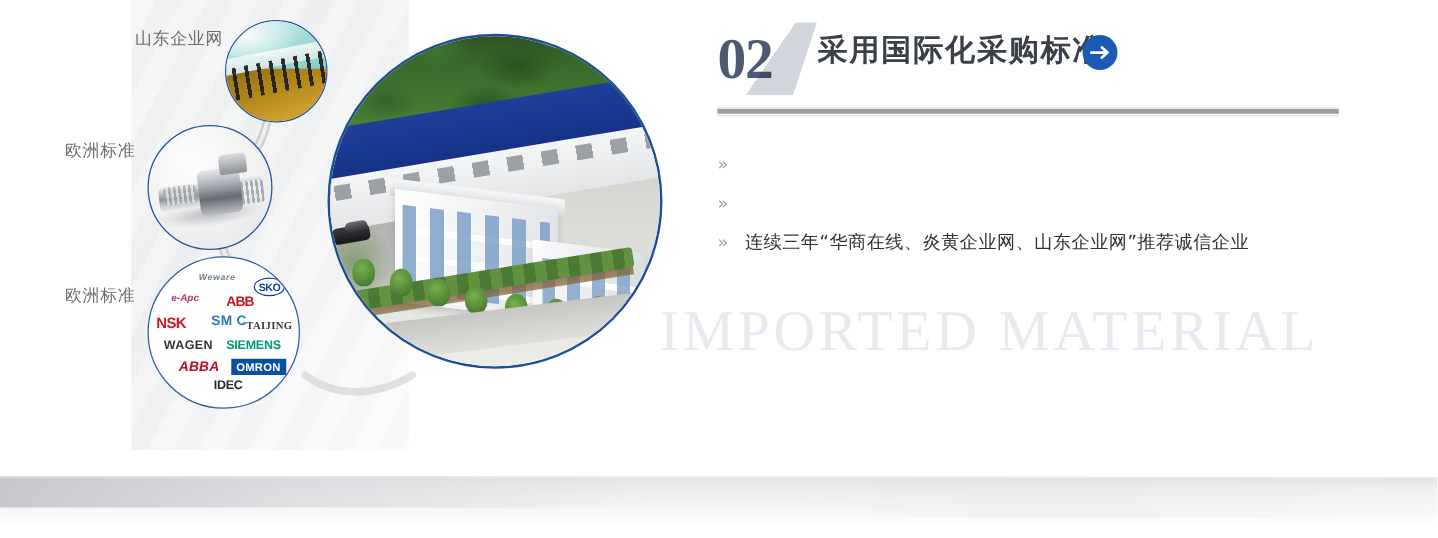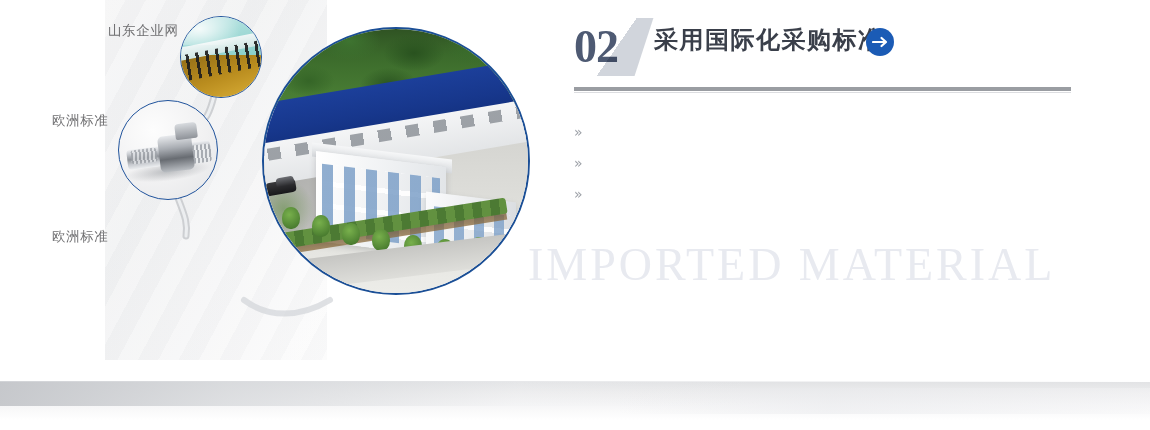--- a/index.html
+++ b/index.html
@@ -257,20 +257,38 @@
 
   <div class="bubble ring b-screw">
     <div class="screw-shadow"></div>
     <div class="screw-shaft"></div>
     <div class="screw-thread2"></div>
     <div class="screw-thread"></div>
     <div class="screw-nut"></div>
     <div class="screw-cap"></div>
   </div>
 
+  <div class="bubble ring-thin b-logos">
+    <div class="logo-wrap">
+      <div class="lg lg-weware">Weware</div>
+      <div class="lg lg-sko">SKO</div>
+      <div class="lg lg-eapc">e-Apc</div>
+      <div class="lg lg-abb">ABB</div>
+      <div class="lg lg-nsk">NSK</div>
+      <div class="lg-smcdot"></div>
+      <div class="lg lg-smc">SM C</div>
+      <div class="lg lg-taijing">TAIJING</div>
+      <div class="lg lg-wagen">WAGEN</div>
+      <div class="lg lg-siemens">SIEMENS</div>
+      <div class="lg lg-abba">ABBA</div>
+      <div class="lg lg-omron">OMRON</div>
+      <div class="lg-idecbar"></div>
+      <div class="lg lg-idec">IDEC</div>
+    </div>
+  </div>
 
   <div class="bubble b-main">
     <div class="m-sky"></div>
     <div class="m-trees"></div>
     <div class="m-ground"></div>
     <div class="m-road"></div>
     <div class="m-roof"></div>
     <div class="m-wall"></div>
     <div class="m-win-row"></div>
     <div class="m-grassL"></div>
@@ -316,20 +334,21 @@
       <div class="brow">
         <span class="bmark">»</span>
       </div>
 
       <div class="brow">
         <span class="bmark">»</span>
       </div>
 
       <div class="brow">
         <span class="bmark">»</span>
+        <span class="btext">连续三年“华商在线、炎黄企业网、山东企业网”推荐诚信企业</span>
       </div>
 
     </div>
   </div>
 
   <div class="floor-line"></div>
   <div class="floor-band"></div>
   <div class="floor-sheen"></div>
   <div class="floor-sheen2"></div>
 

